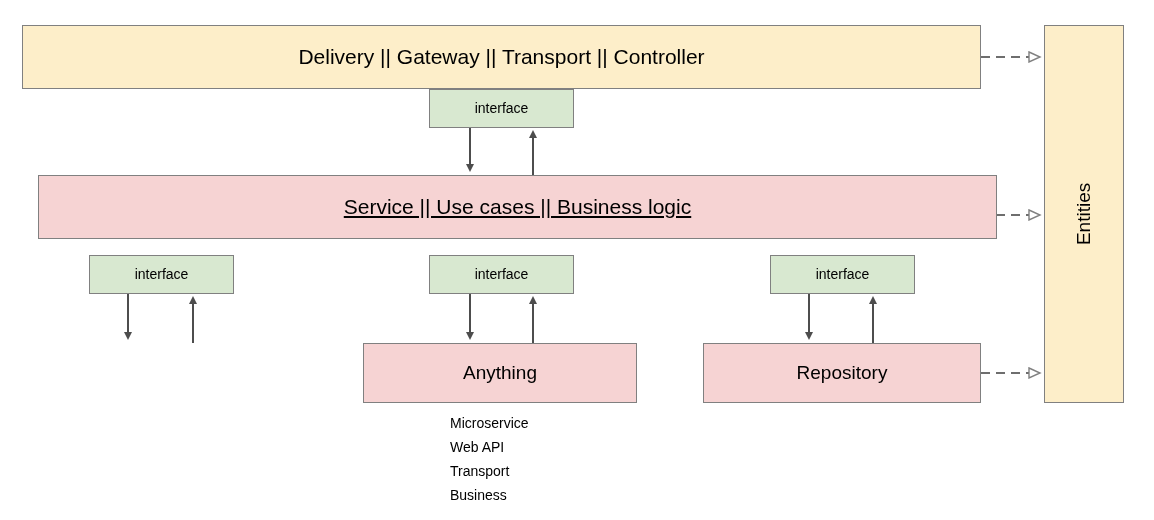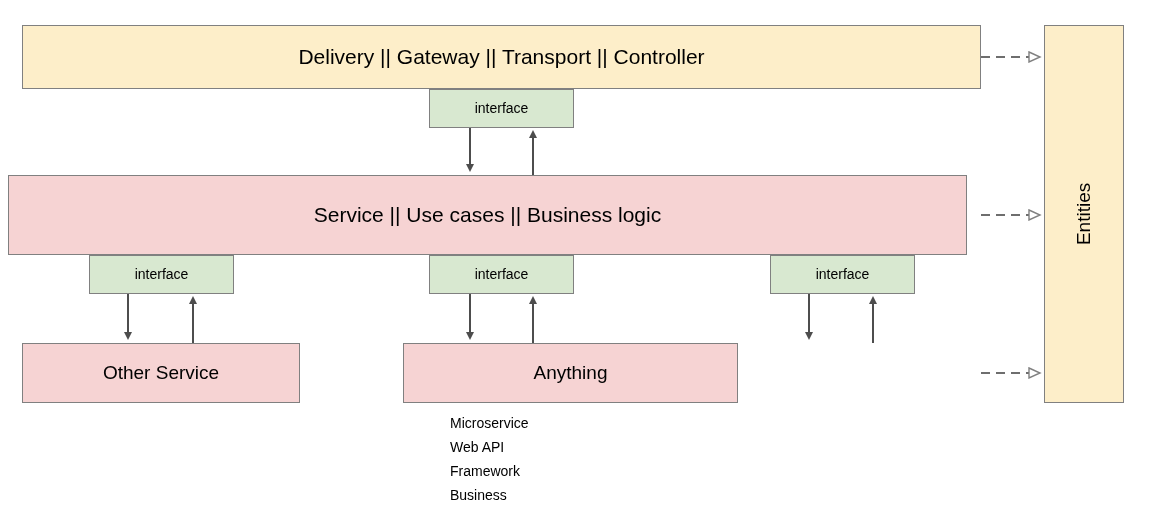--- a/index.html
+++ b/index.html
@@ -114,51 +114,51 @@
   </svg>
 
   <div class="box layer-delivery title-big" style="left:22px; top:25px; width:959px; height:64px;">
     <span>Delivery || Gateway || Transport || Controller</span>
   </div>
 
   <div class="box iface" style="left:429px; top:89px; width:145px; height:39px;">
     <span>interface</span>
   </div>
 
-  <div class="box layer-service title-big" style="left:8px; top:175px; width:959px; height:80px;">
+  <div class="box layer-service title-big" style="left:38px; top:175px; width:959px; height:64px;text-decoration:underline;">
     <span>Service || Use cases || Business logic</span>
   </div>
 
   <div class="box iface" style="left:89px; top:255px; width:145px; height:39px;">
     <span>interface</span>
   </div>
 
   <div class="box iface" style="left:429px; top:255px; width:145px; height:39px;">
     <span>interface</span>
   </div>
 
   <div class="box iface" style="left:770px; top:255px; width:145px; height:39px;">
     <span>interface</span>
   </div>
 
-  <div class="box layer-bottom title-mid" style="left:22px; top:343px; width:278px; height:60px;">
-    <span>Other Service</span>
-  </div>
 
-  <div class="box layer-bottom title-mid" style="left:363px; top:343px; width:335px; height:60px;margin-left:40px;">
+  <div class="box layer-bottom title-mid" style="left:363px; top:343px; width:274px; height:60px;">
     <span>Anything</span>
   </div>
 
+  <div class="box layer-bottom title-mid" style="left:703px; top:343px; width:278px; height:60px;">
+    <span>Repository</span>
+  </div>
 
   <div class="box layer-entities" style="left:1044px; top:25px; width:80px; height:378px;">
     <div class="vert-label">
       <span>Entities</span>
     </div>
   </div>
 
   <div class="note-list" style="left:450px; top:411px;">
     <div>Microservice</div>
     <div>Web API</div>
-    <div>Framework</div>
+    <div>Transport</div>
     <div>Business</div>
   </div>
 
 </div>
 
 </body></html>

